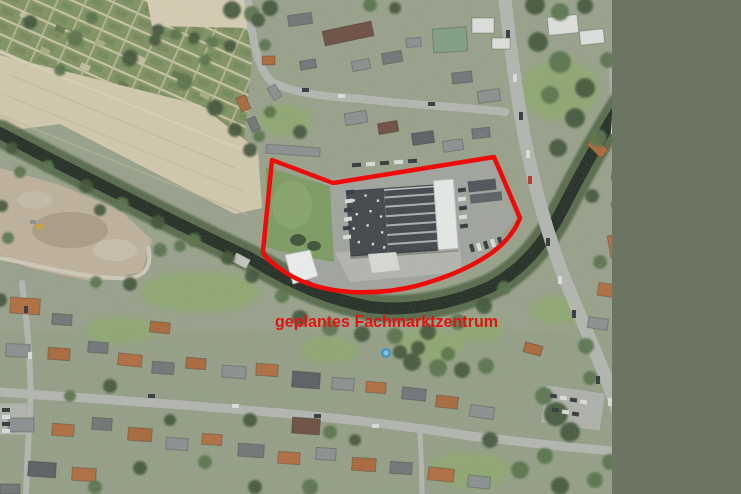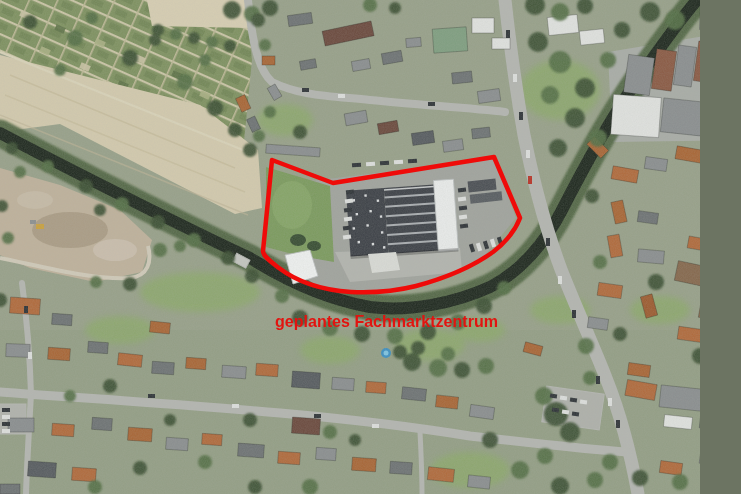--- a/index.html
+++ b/index.html
@@ -1,16 +1,16 @@
 <!DOCTYPE html>
 <html><head>
 <meta charset="utf-8">
 <style>
   html,body{margin:0;padding:0;background:#6c7462;}
-  .stage{position:relative;width:700px;height:494px;overflow:hidden;background:#5eead4;}
+  .stage{position:relative;width:612px;height:494px;overflow:hidden;background:#5eead4;}
   .stage svg{display:block}
   
   .hs{stroke:rgba(25,28,25,.38);stroke-width:.7}
   .r1{fill:#b06a3c}.r2{fill:#a86636}.r3{fill:#9c5c30}
   .g1{fill:#6e7374}.g2{fill:#8a8e8f}.g3{fill:#575c60}
   .wt{fill:#dfe1de}.bb{fill:#6b4a3e}.gn{fill:#7f9e80}.ru{fill:#8a5a44}
   .pl{fill:#85684d}
   .tr{fill:#3c5134}.tr2{fill:#557046}
   .lg{fill:#8ca86c}
   .c1{fill:#2f3438}.c2{fill:#dcdedc}.c3{fill:#b83226}

